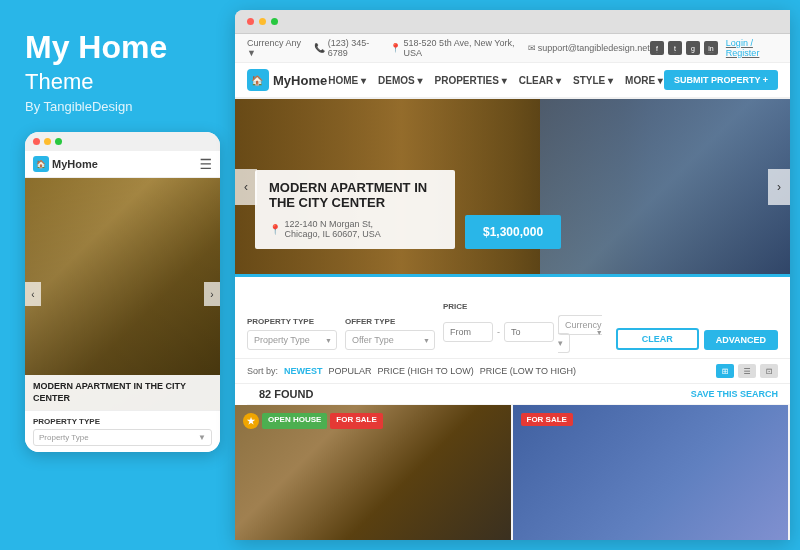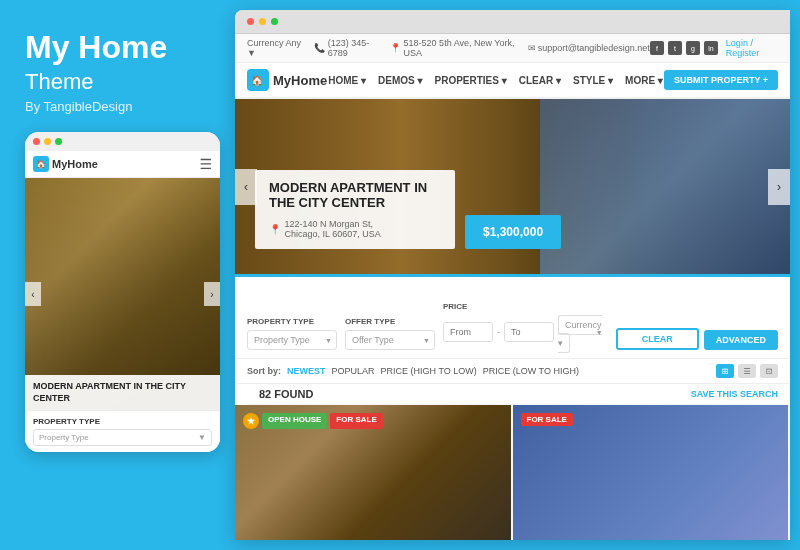--- a/index.html
+++ b/index.html
@@ -206,21 +206,21 @@
       border-bottom: 1px solid #eee;
       padding: 4px 12px;
       display: flex;
       align-items: center;
       justify-content: space-between;
       font-size: 9px;
       color: #666;
     }
     .topbar-left { display: flex; gap: 10px; align-items: center; justify-content: center; }
     .topbar-contact { display: flex; gap: 2px; align-items: center; }
-    .topbar-right { display: flex; gap: 8px; align-items: center; }
+    .topbar-right { display: flex; gap: 8px; align-items: center; text-decoration: underline; }
     .social-icons { display: flex; gap: 4px; }
     .social-icon {
       width: 14px; height: 14px;
       background: #555;
       border-radius: 2px;
       display: inline-flex;
       align-items: center;
       justify-content: center;
       color: white;
       font-size: 7px;
@@ -471,21 +471,21 @@
       justify-content: space-between;
       border-bottom: 1px solid #eee;
     }
     .sort-section {
       display: flex;
       align-items: center;
       gap: 6px;
       font-size: 9px;
       color: #666;
     }
-    .sort-label { font-weight: 700; }
+    .sort-label { font-weight: 400; }
     .sort-link { color: #29b6e8; font-weight: 700; text-decoration: none; cursor: pointer; }
     .sort-link-inactive { color: #555; text-decoration: none; cursor: pointer; }
     .view-icons {
       display: flex;
       gap: 4px;
       align-items: center;
     }
     .view-icon {
       width: 18px; height: 14px;
       background: #ddd;

